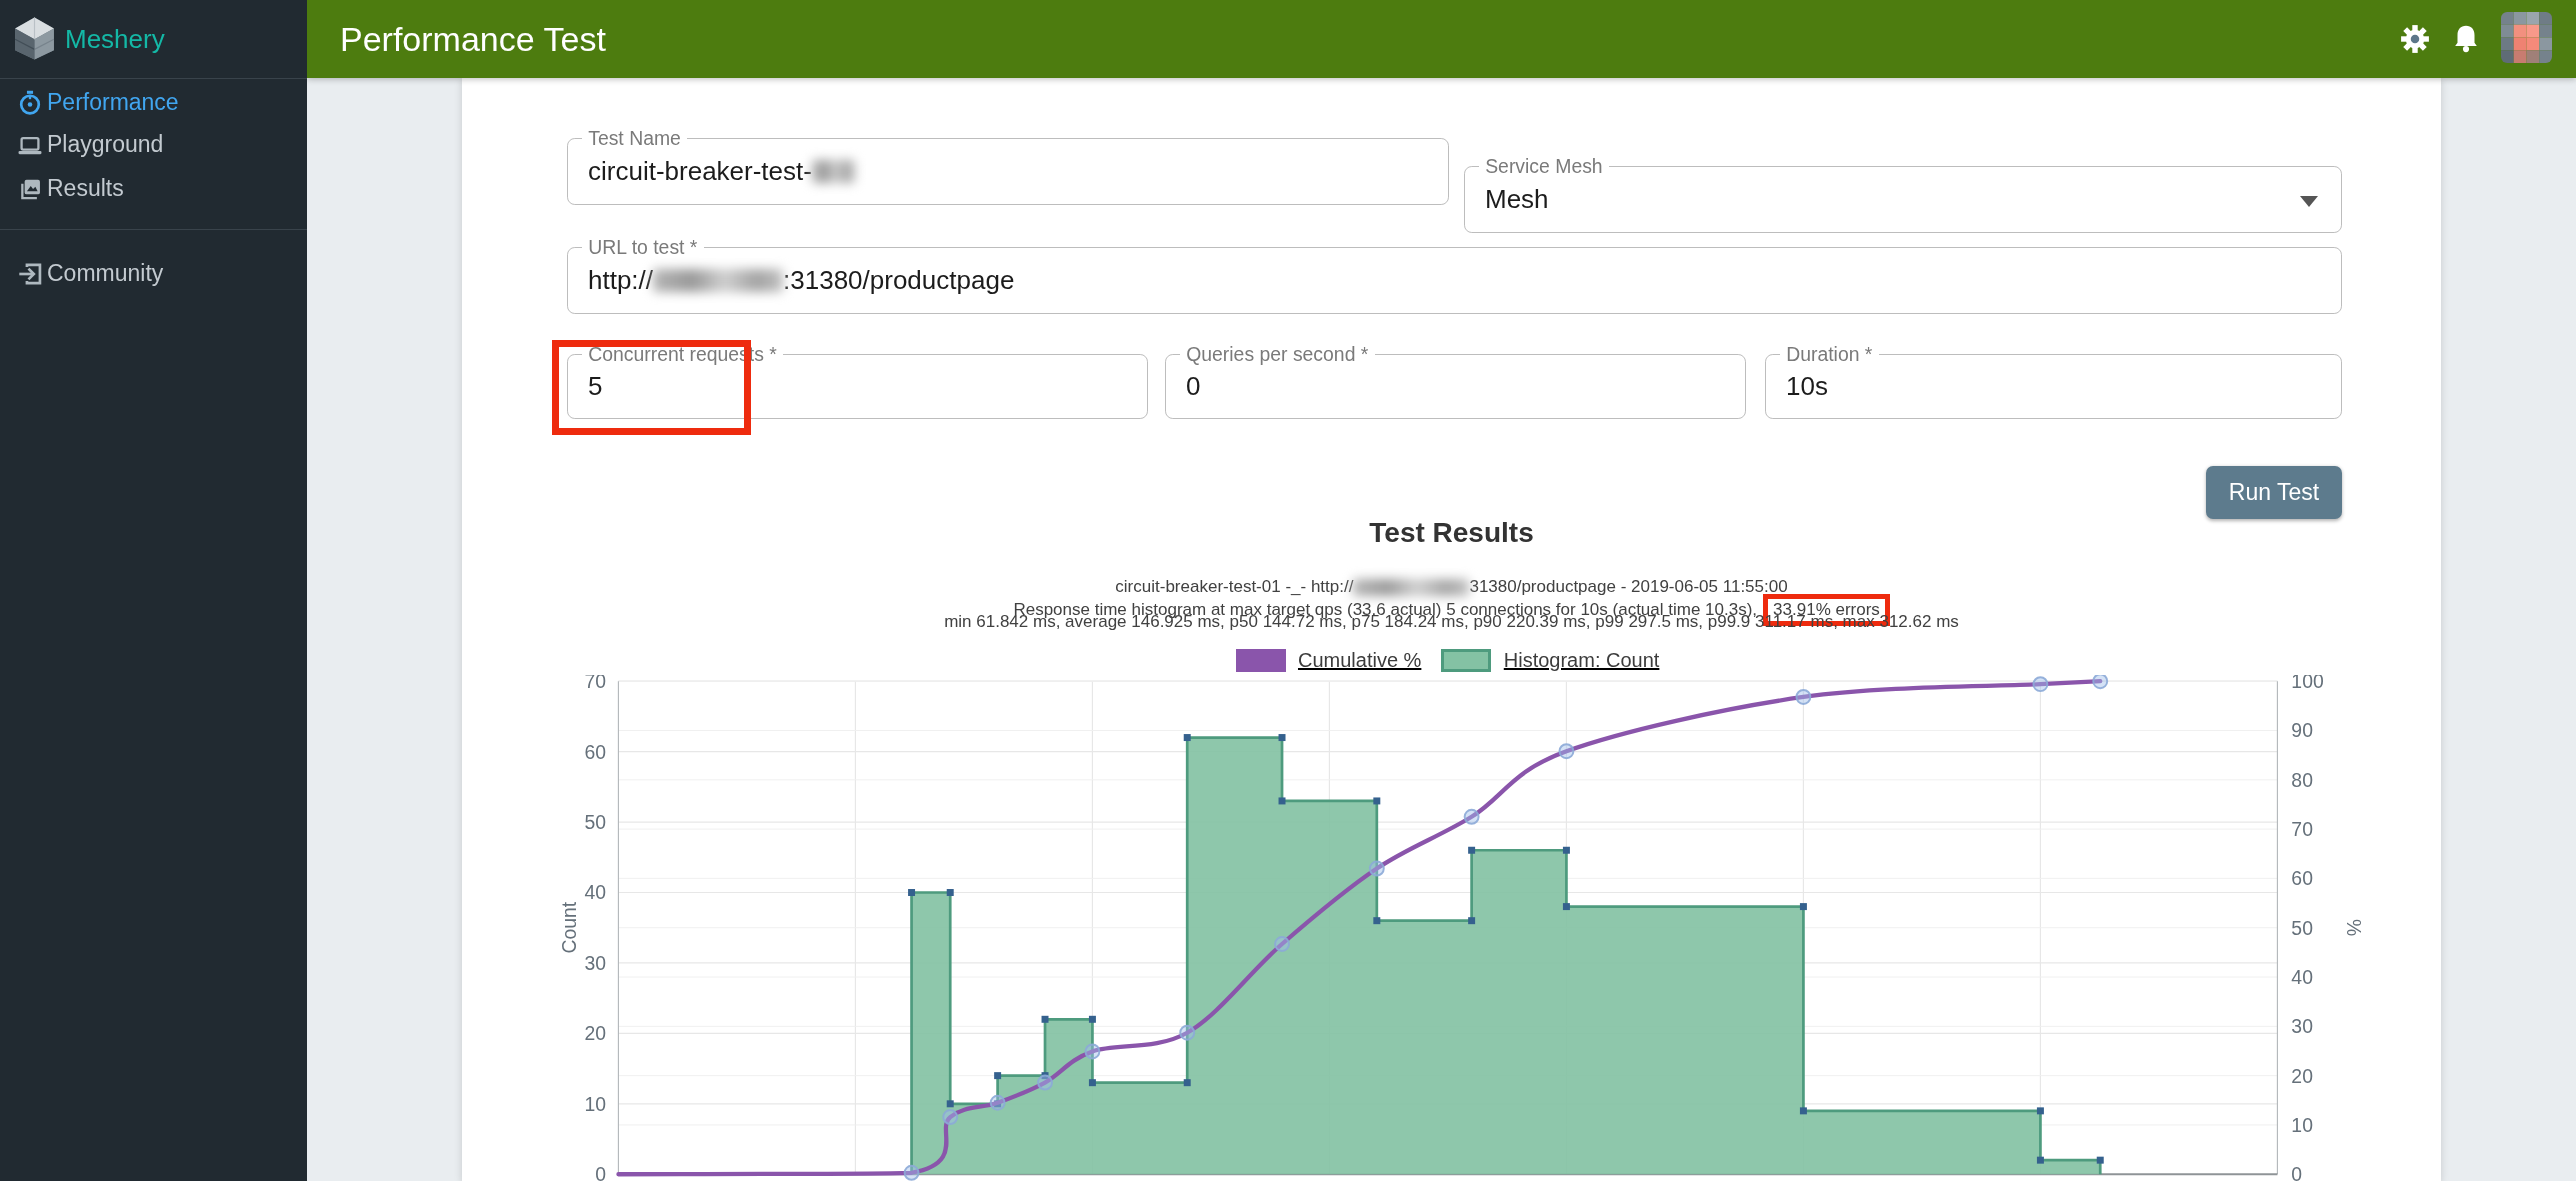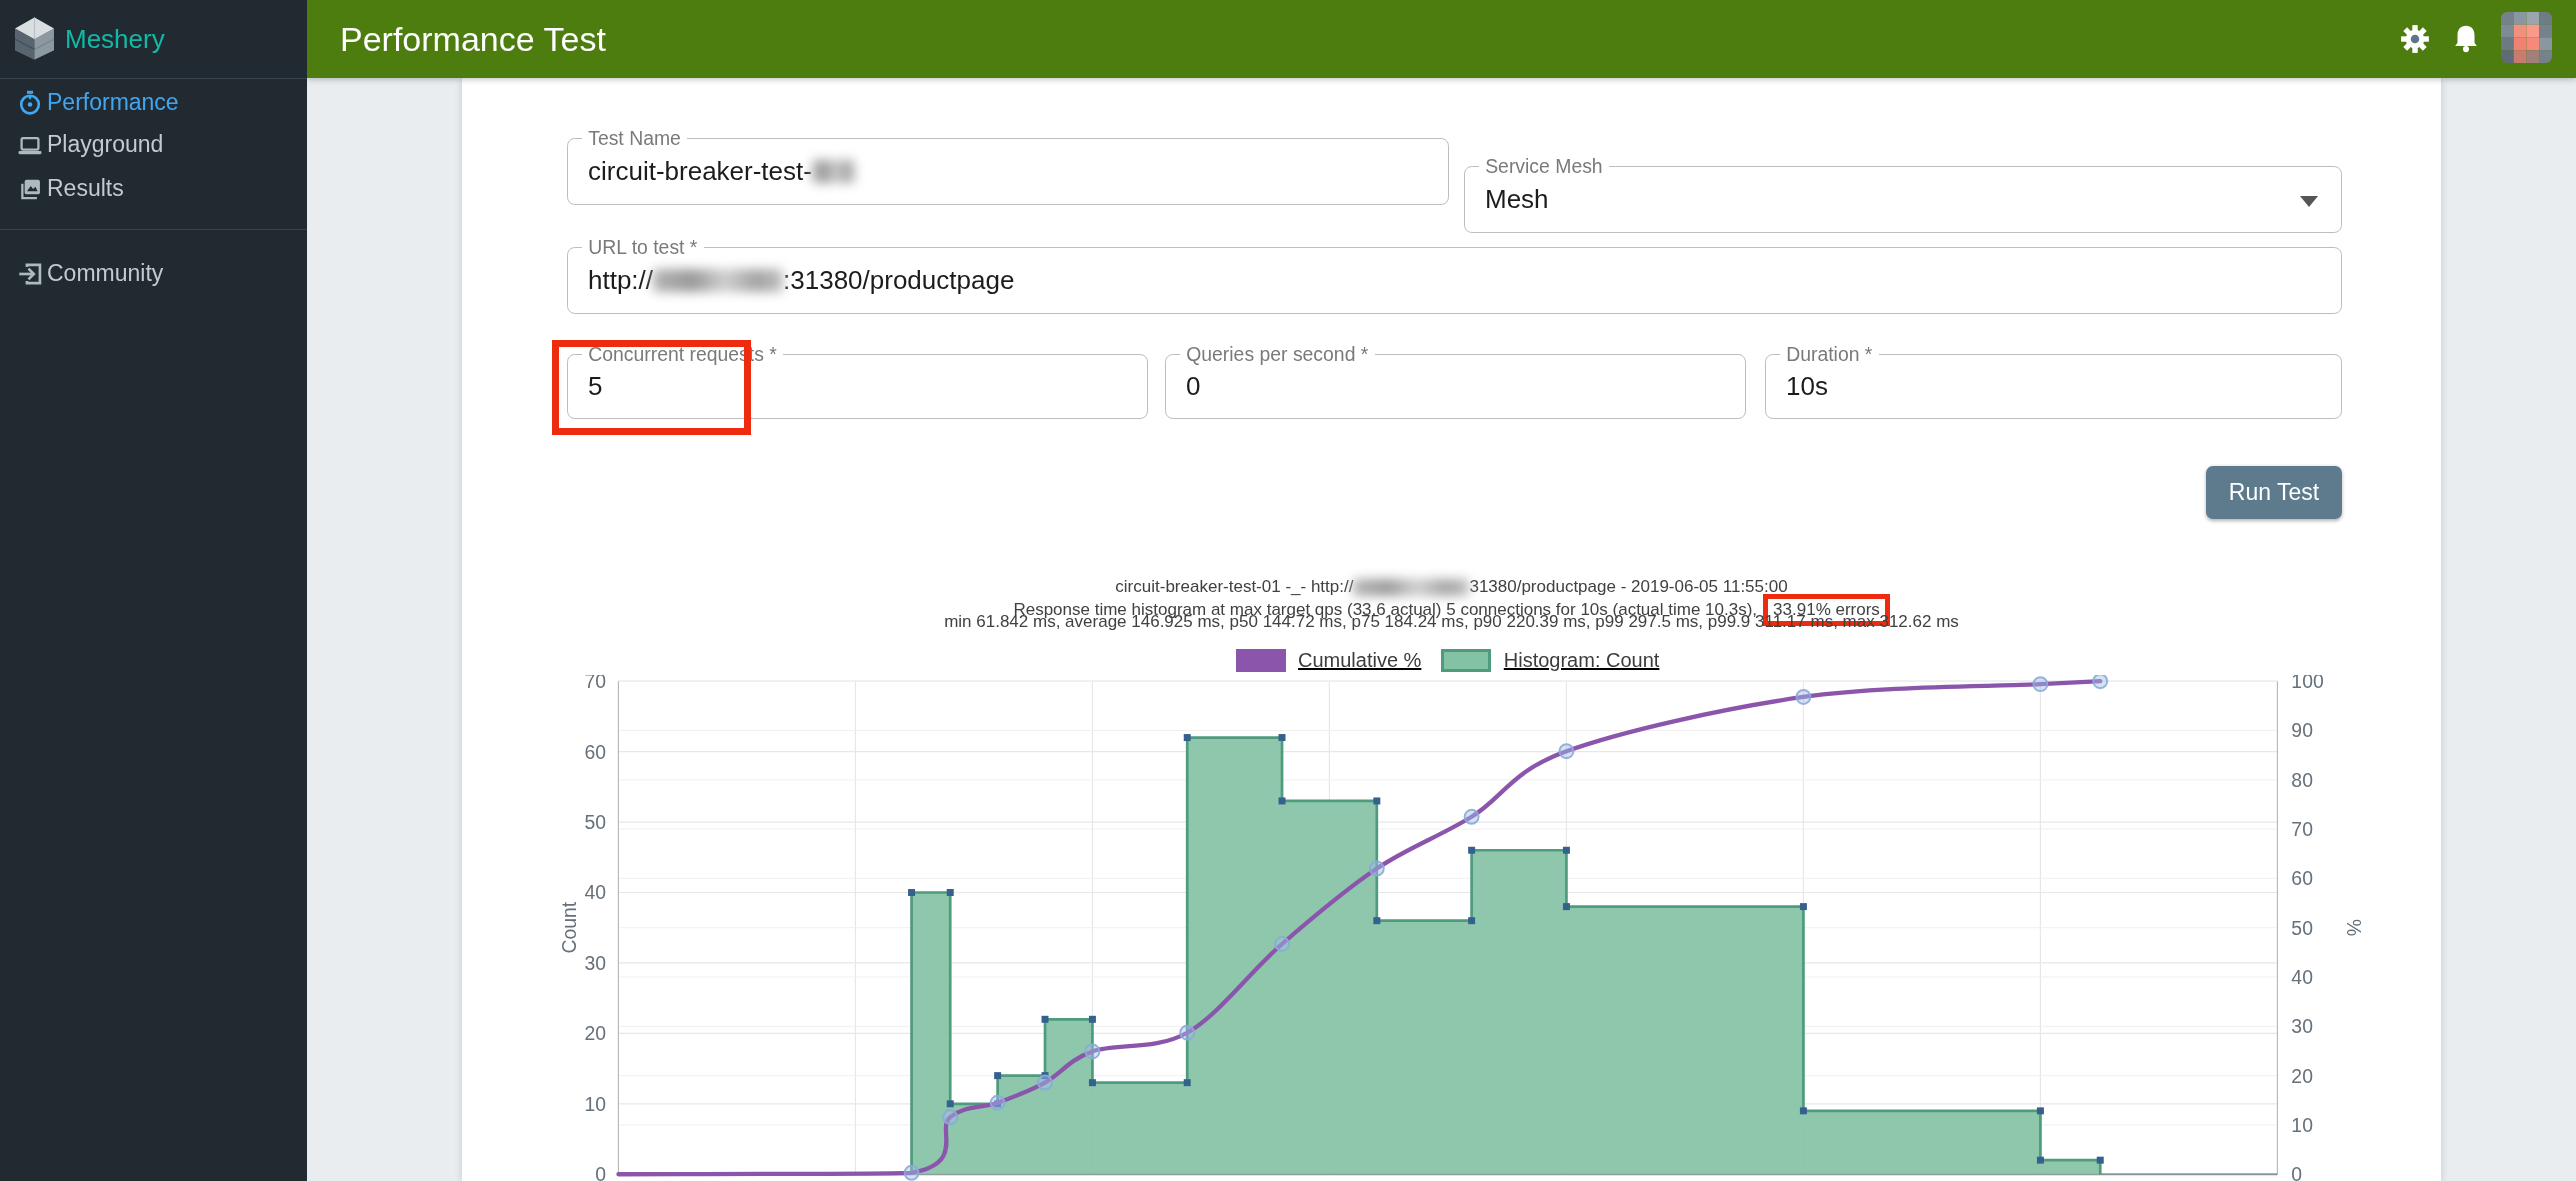--- a/index.html
+++ b/index.html
@@ -197,20 +197,21 @@
       <span class="fvalue">0</span>
     </div>
 
     <div class="field" style="left:1303px;top:276px;width:577px;height:65px;">
       <span class="flabel">Duration *</span>
       <span class="fvalue">10s</span>
     </div>
 
     <button id="run-btn">Run Test</button>
 
+    <div id="results-heading">Test Results</div>
     <div class="rline" id="rline1"><span>circuit-breaker-test-01 -_- http://</span><span class="blur" style="width:116px;height:17px;"></span><span>31380/productpage - 2019-06-05 11:55:00</span></div>
     <div class="rline" id="rline2"><span>Response time histogram at max target qps (33.6 actual) 5 connections for 10s (actual time 10.3s), </span><span id="err-high">33.91% errors</span></div>
     <div class="rline" id="rline3">min 61.842 ms, average 146.925 ms, p50 144.72 ms, p75 184.24 ms, p90 220.39 ms, p99 297.5 ms, p99.9 311.17 ms, max 312.62 ms</div>
 
     <div id="legend">
       <div class="lg-item">
         <span class="lg-swatch purple"></span>
         <span class="lg-label">Cumulative %</span>
       </div>
       <div class="lg-item">

